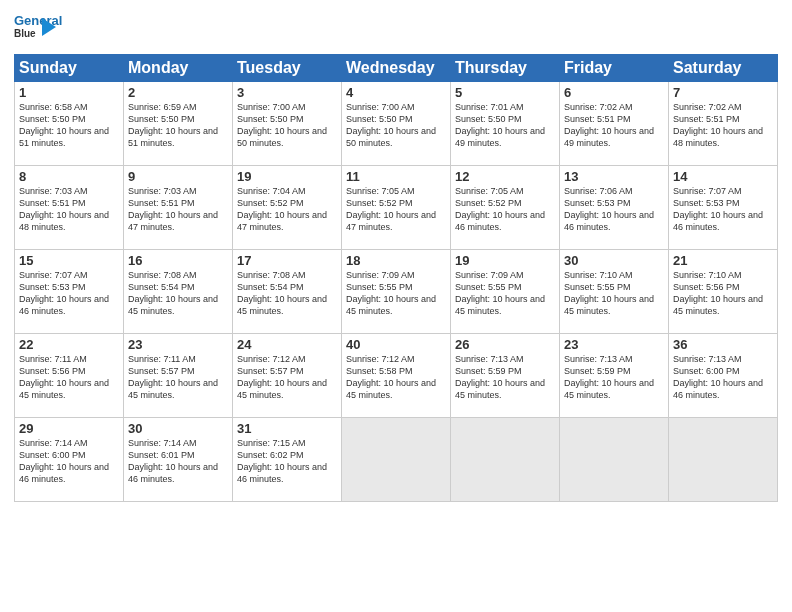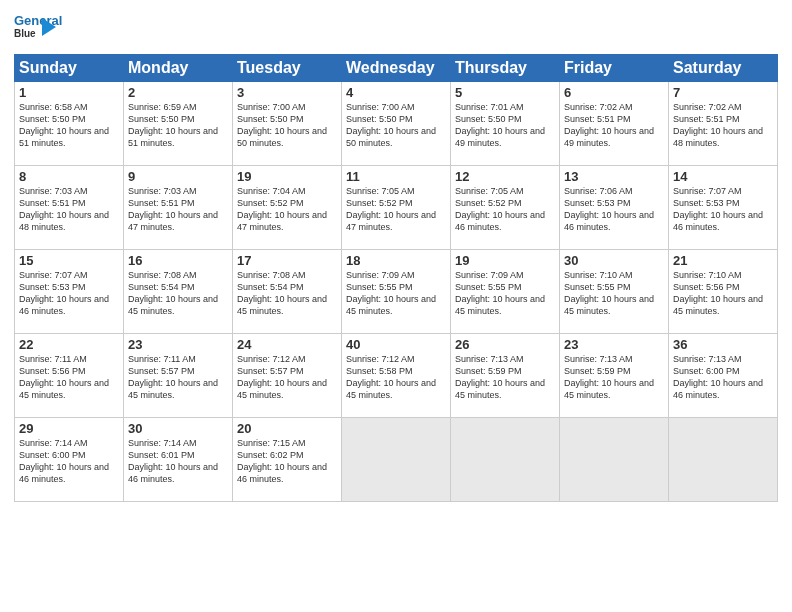--- a/index.html
+++ b/index.html
@@ -235,21 +235,21 @@
         <tr>
           <td>
             <span class="day-num">29</span>
 <div class="day-content">Sunrise: 7:14 AM<br>Sunset: 6:00 PM<br>Daylight: 10 hours and 46 minutes.</div>
           </td>
           <td>
             <span class="day-num">30</span>
 <div class="day-content">Sunrise: 7:14 AM<br>Sunset: 6:01 PM<br>Daylight: 10 hours and 46 minutes.</div>
           </td>
           <td>
-            <span class="day-num">20</span>
+            <span class="day-num">31</span>
 <div class="day-content">Sunrise: 7:15 AM<br>Sunset: 6:02 PM<br>Daylight: 10 hours and 46 minutes.</div>
           </td>
           <td class="shaded"></td>
           <td class="shaded"></td>
           <td class="shaded"></td>
           <td class="shaded"></td>
         </tr>
       </tbody>
   </table>
 </div>

